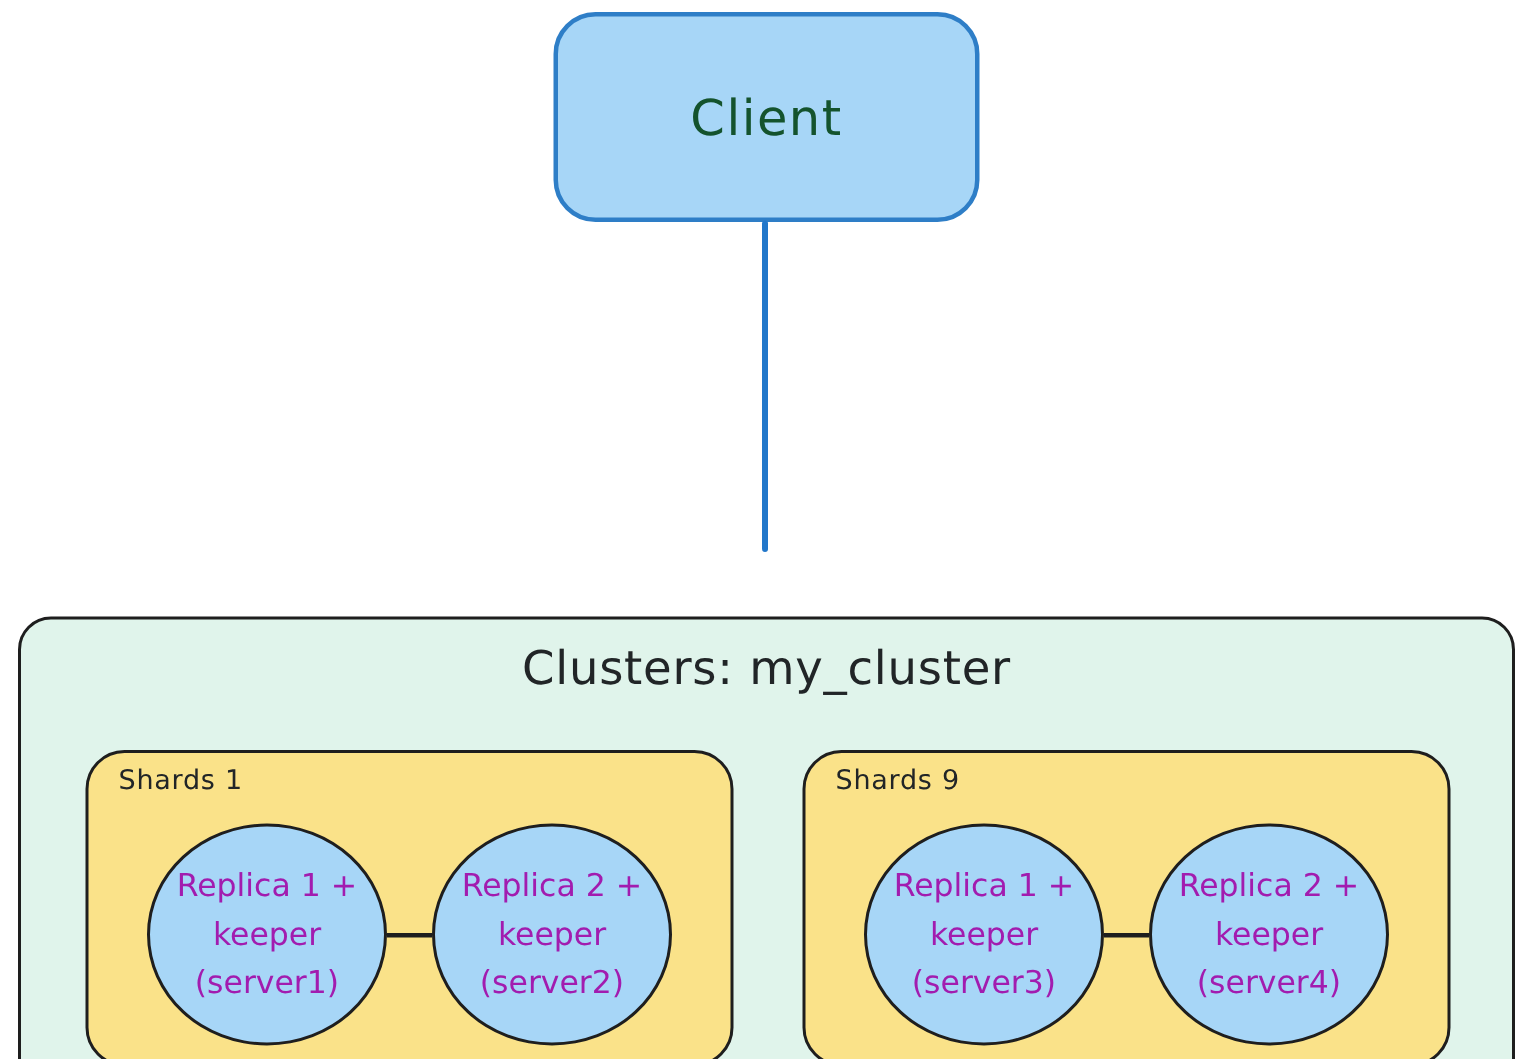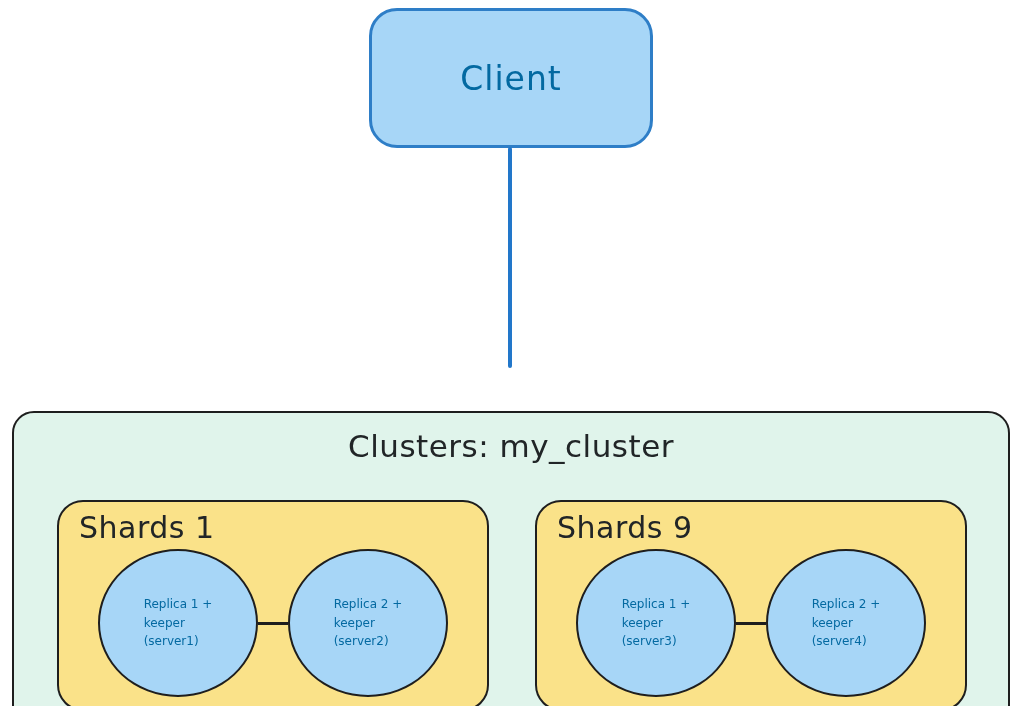--- a/index.html
+++ b/index.html
@@ -27,21 +27,21 @@
     border: 3px solid #2e7ec7;
     border-radius: 28px;
     box-sizing: border-box;
     display: flex;
     align-items: center;
     justify-content: center;
   }
   .client-label {
     font-size: 33px;
     letter-spacing: 1px;
-    color: #0369a1;
+    color: #14532d;
     font-weight: 500;
   }
 
   
   .client-cluster-connector {
     position: absolute;
     left: 508px;
     top: 147px;
     width: 4px;
     height: 221px;
@@ -84,21 +84,21 @@
     border: 2.5px solid #1e1e1e;
     border-radius: 26px;
     box-sizing: border-box;
   }
   .shard-1 { left: 43px; }
   .shard-2 { left: 521px; }
   .shard-label {
     position: absolute;
     top: 8px;
     left: 20px;
-    font-size: 30px;
+    font-size: 18px;
     letter-spacing: 0.5px;
     color: #212527;
     font-weight: 500;
   }
   .replica-row {
     position: absolute;
     left: 0;
     top: 42px;
     width: 100%;
     height: 158px;
@@ -113,23 +113,24 @@
     border: 2.5px solid #1e1e1e;
     border-radius: 50%;
     box-sizing: border-box;
     display: flex;
     align-items: center;
     justify-content: center;
     flex-shrink: 0;
   }
   .replica-label {
     white-space: pre-line;
-    font-size: 12px;
+    text-align: center;
+    font-size: 21px;
     line-height: 1.55;
-    color: #0369a1;
+    color: #a21caf;
     font-weight: 500;
   }
   .replica-connector {
     width: 30px;
     height: 3px;
     background: #1e1e1e;
     flex-shrink: 0;
   }
 </style>
 </head>

